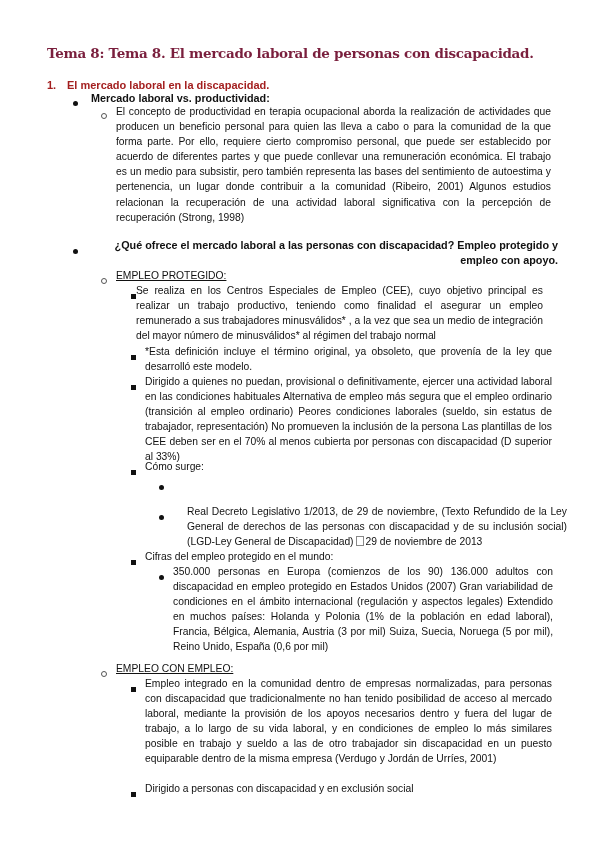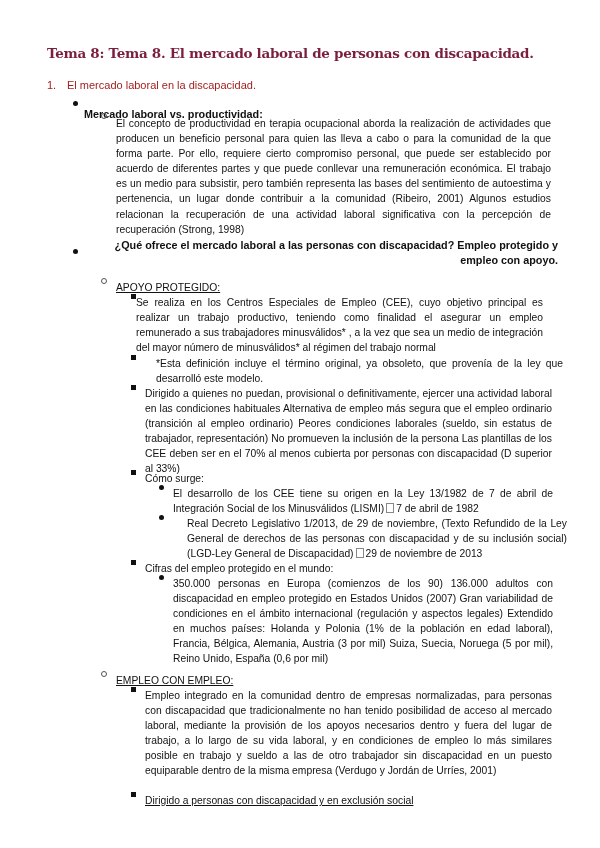--- a/index.html
+++ b/index.html
@@ -1,21 +1,21 @@
 <!DOCTYPE html>
 <html><head>
 <meta charset="utf-8">
 <style>
   html, body { margin:0; padding:0; background:#ffffff; }
   body { width:600px; height:848px; overflow:hidden; position:relative; font-family:"Liberation Sans", sans-serif; color:#111; }
   .page { position:absolute; left:0; top:0; width:600px; height:848px; }
   .title { position:absolute; left:47px; top:45px; font-family:"DejaVu Serif", serif; font-weight:bold; font-size:13.5px; color:#7a1f3d; letter-spacing:-0.3px; white-space:nowrap; }
-  .h1 { position:absolute; left:47px; top:79px; font-size:11px; font-weight:normal; color:#a31f1f; white-space:nowrap; }
+  .h1 { position:absolute; left:47px; top:79px; font-size:11px; font-weight:bold; color:#a31f1f; white-space:nowrap; }
   .h1 .num { display:inline-block; width:20px; }
-  .txt { font-size:10.3px; line-height:15.1px; text-align:justify;margin-top:12px; }
+  .txt { font-size:10.3px; line-height:15.1px; text-align:justify; }
   .block { position:absolute; }
   .bullet { position:absolute; font-size:10px; }
   .b-bold { font-weight:bold; font-size:10.8px; line-height:15px; }
   .u { text-decoration:underline; }
   .sq { display:inline-block; width:5px; height:5px; background:#111; }
   .dot { display:inline-block; width:5px; height:5px; border-radius:50%; background:#111; }
   .circ { display:inline-block; width:4px; height:4px; border-radius:50%; border:1px solid #555; }
   .sym { display:inline-block; width:6px; height:8px; border:1px solid #888; vertical-align:-1px; margin:0 2px; }
 </style>
 </head>
@@ -23,57 +23,56 @@
 
 <div class="page">
 
   <div class="title">Tema 8: Tema 8. El mercado laboral de personas con discapacidad.</div>
 
   <div class="h1">
     <span class="num">1.</span><span>El mercado laboral en la discapacidad.</span>
   </div>
 
   <span class="bullet" style="left:73px;top:97px;"><span class="dot"></span></span>
-  <div class="block b-bold" style="left:84px;top:91px;width:480px;margin-top:16px;">Mercado laboral vs. productividad:</div>
+  <div class="block b-bold" style="left:91px;top:91px;width:480px;">Mercado laboral vs. productividad:</div>
 
   <span class="bullet" style="left:101px;top:110px;"><span class="circ"></span></span>
   <div class="block txt" style="left:116px;top:104px;width:435px;">El concepto de productividad en terapia ocupacional aborda la realización de actividades que producen un beneficio personal para quien las lleva a cabo o para la comunidad de la que forma parte. Por ello, requiere cierto compromiso personal, que puede ser establecido por acuerdo de diferentes partes y que puede conllevar una remuneración económica. El trabajo es un medio para subsistir, pero también representa las bases del sentimiento de autoestima y pertenencia, un lugar donde contribuir a la comunidad (Ribeiro, 2001) Algunos estudios relacionan la recuperación de una actividad laboral significativa con la percepción de recuperación (Strong, 1998)</div>
 
   <span class="bullet" style="left:73px;top:245px;"><span class="dot"></span></span>
   <div class="block b-bold" style="left:88px;top:238px;width:470px;text-align:right;">¿Qué ofrece el mercado laboral a las personas con discapacidad? Empleo protegido y empleo con apoyo.</div>
 
   <span class="bullet" style="left:101px;top:275px;"><span class="circ"></span></span>
-  <div class="block txt u" style="left:116px;top:268px;">APOYO PROTEGIDO:</div>
+  <div class="block txt u" style="left:116px;top:268px;">EMPLEO PROTEGIDO:</div>
 
   <span class="bullet" style="left:131px;top:290px;"><span class="sq"></span></span>
   <div class="block txt" style="left:136px;top:283px;width:407px;">Se realiza en los Centros Especiales de Empleo (CEE), cuyo objetivo principal es realizar un trabajo productivo, teniendo como finalidad el asegurar un empleo remunerado a sus trabajadores minusválidos* , a la vez que sea un medio de integración del mayor número de minusválidos* al régimen del trabajo normal</div>
 
   <span class="bullet" style="left:131px;top:351px;"><span class="sq"></span></span>
-  <div class="block txt" style="left:156px;top:344px;width:407px;">*Esta definición incluye el término original, ya obsoleto, que provenía de la ley que desarrolló este modelo.</div>
+  <div class="block txt" style="left:145px;top:344px;width:407px;">*Esta definición incluye el término original, ya obsoleto, que provenía de la ley que desarrolló este modelo.</div>
 
   <span class="bullet" style="left:131px;top:381px;"><span class="sq"></span></span>
   <div class="block txt" style="left:145px;top:374px;width:407px;">Dirigido a quienes no puedan, provisional o definitivamente, ejercer una actividad laboral en las condiciones habituales Alternativa de empleo más segura que el empleo ordinario (transición al empleo ordinario) Peores condiciones laborales (sueldo, sin estatus de trabajador, representación) No promueven la inclusión de la persona Las plantillas de los CEE deben ser en el 70% al menos cubierta por personas con discapacidad (D superior al 33%)</div>
 
   <span class="bullet" style="left:131px;top:466px;"><span class="sq"></span></span>
   <div class="block txt" style="left:145px;top:459px;">Cómo surge:</div>
 
   <span class="bullet" style="left:159px;top:481px;"><span class="dot"></span></span>
-  <div class="block txt" style="left:173px;top:474px;width:380px;"><span>El desarrollo de los CEE tiene su origen en la Ley 13/1982 de 7 de abril de Integración Social de los Minusválidos (LISMI)</span><span class="sym"></span><span>7 de abril de 1982</span></div>
 
   <span class="bullet" style="left:159px;top:511px;"><span class="dot"></span></span>
   <div class="block txt" style="left:187px;top:504px;width:380px;"><span>Real Decreto Legislativo 1/2013, de 29 de noviembre, (Texto Refundido de la Ley General de derechos de las personas con discapacidad y de su inclusión social) (LGD-Ley General de Discapacidad)</span><span class="sym"></span><span>29 de noviembre de 2013</span></div>
 
   <span class="bullet" style="left:131px;top:556px;"><span class="sq"></span></span>
   <div class="block txt" style="left:145px;top:549px;">Cifras del empleo protegido en el mundo:</div>
 
   <span class="bullet" style="left:159px;top:571px;"><span class="dot"></span></span>
   <div class="block txt" style="left:173px;top:564px;width:380px;">350.000 personas en Europa (comienzos de los 90) 136.000 adultos con discapacidad en empleo protegido en Estados Unidos (2007) Gran variabilidad de condiciones en el ámbito internacional (regulación y aspectos legales) Extendido en muchos países: Holanda y Polonia (1% de la población en edad laboral), Francia, Bélgica, Alemania, Austria (3 por mil) Suiza, Suecia, Noruega (5 por mil), Reino Unido, España (0,6 por mil)</div>
 
   <span class="bullet" style="left:101px;top:668px;"><span class="circ"></span></span>
   <div class="block txt u" style="left:116px;top:661px;">EMPLEO CON EMPLEO:</div>
 
   <span class="bullet" style="left:131px;top:683px;"><span class="sq"></span></span>
   <div class="block txt" style="left:145px;top:676px;width:407px;">Empleo integrado en la comunidad dentro de empresas normalizadas, para personas con discapacidad que tradicionalmente no han tenido posibilidad de acceso al mercado laboral, mediante la provisión de los apoyos necesarios dentro y fuera del lugar de trabajo, a lo largo de su vida laboral, y en condiciones de empleo lo más similares posible en trabajo y sueldo a las de otro trabajador sin discapacidad en un puesto equiparable dentro de la misma empresa (Verdugo y Jordán de Urríes, 2001)</div>
 
   <span class="bullet" style="left:131px;top:788px;"><span class="sq"></span></span>
-  <div class="block txt" style="left:145px;top:781px;text-decoration:underline;">Dirigido a personas con discapacidad y en exclusión social</div>
+  <div class="block txt" style="left:145px;top:781px;">Dirigido a personas con discapacidad y en exclusión social</div>
 
 </div>
 
 </body></html>

